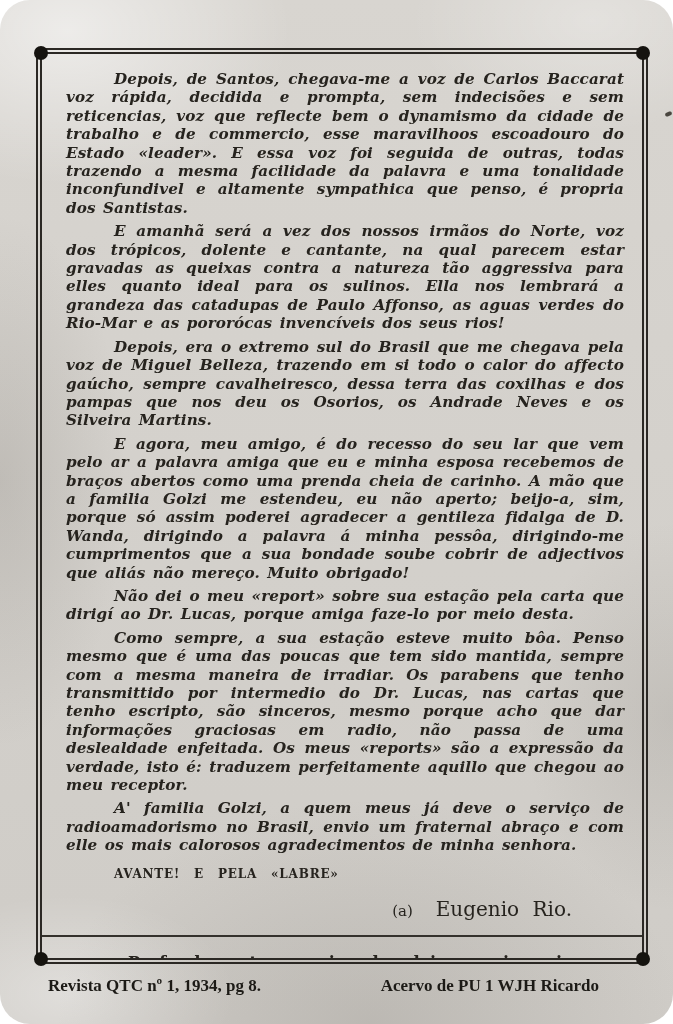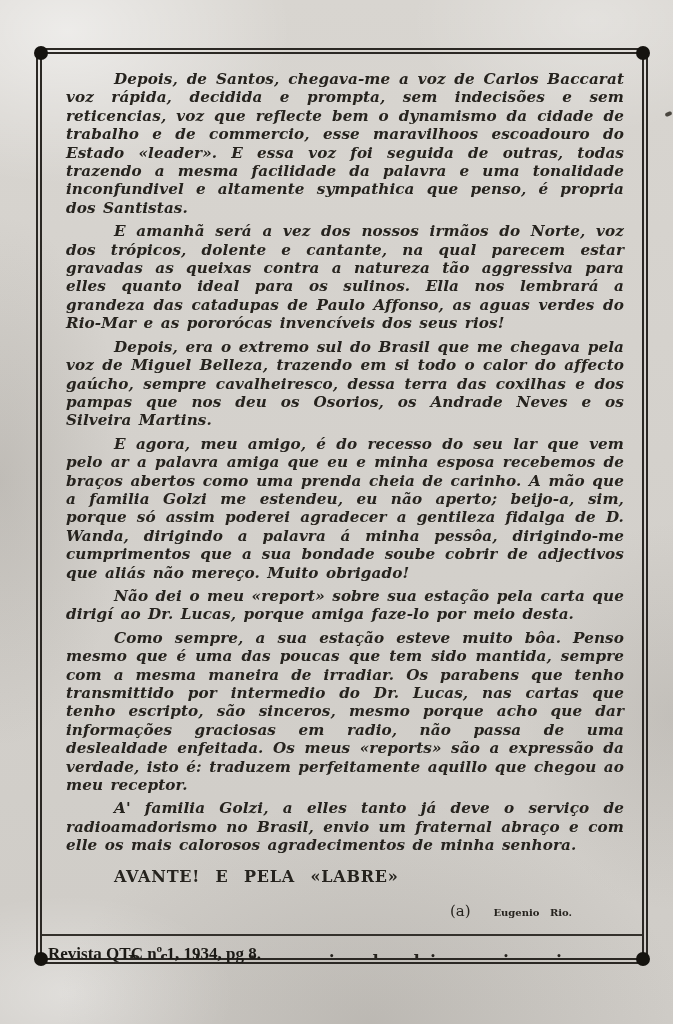--- a/index.html
+++ b/index.html
@@ -15,20 +15,21 @@
     background-image:
       radial-gradient(ellipse 320px 220px at 10% 3%, rgba(255,255,255,0.55), transparent 70%),
       radial-gradient(ellipse 260px 160px at 88% 2%, rgba(255,255,255,0.30), transparent 70%),
       radial-gradient(ellipse 180px 380px at 0% 47%, rgba(110,105,98,0.20), transparent 70%),
       radial-gradient(ellipse 420px 300px at 55% 100%, rgba(120,115,108,0.22), transparent 75%),
       radial-gradient(ellipse 240px 140px at 10% 97%, rgba(255,255,255,0.35), transparent 70%),
       radial-gradient(ellipse 200px 260px at 100% 70%, rgba(115,110,103,0.16), transparent 75%),
       linear-gradient(#d8d5d0, #cfccc7);
     font-family: "DejaVu Serif", "Liberation Serif", serif;
     color: #26231e;
+    border-radius: 30px;
   }
   .frame {
     position: absolute;
     left: 36px;
     top: 48px;
     width: 612px;
     height: 916px;
     border: 6px double #2b2824;
     box-sizing: border-box;
   }
@@ -56,57 +57,57 @@
     font-size: 15.2px;
     line-height: 18.4px;
     text-align: justify;
     text-indent: 48px;
     word-spacing: 2px;
     letter-spacing: 0.1px;
   }
   .slogan {
     margin: 12px 0 0 48px;
     font-weight: bold;
-    font-size: 16px;
+    font-size: 12px;
     word-spacing: 9px;
     letter-spacing: 0.8px;
   }
   .signature {
     margin-top: 16px;
     text-align: right;
     padding-right: 52px;
     font-size: 15px;
   }
   .signature .prefix {
     font-weight: normal;
     margin-right: 18px;
   }
   .signature .name {
-    font-weight: bold;
-    font-size: 10px;
+    font-weight: normal;
+    font-size: 20px;
     word-spacing: 7px;
   }
   .divider {
     border: none;
     border-top: 2px solid #34312c;
     margin: 14px -18px 0 -24px;
   }
   .closing {
     margin: 16px 0 0 0;
     font-weight: bold;
     font-size: 16px;
     line-height: 20.5px;
     text-align: justify;
     text-indent: 62px;
     word-spacing: 3px;
   }
   .footer {
     position: absolute;
     left: 0;
-    top: 944px;
+    top: 976px;
     width: 673px;
     display: flex;
     justify-content: space-between;
     padding: 0 74px 0 48px;
     box-sizing: border-box;
     font-weight: bold;
     font-size: 17px;
     color: #1c1a16;
     font-family: "Liberation Serif", "DejaVu Serif", serif;
   }
@@ -134,33 +135,34 @@
     <span class="corner-dot dot-bl"></span>
     <span class="corner-dot dot-br"></span>
 
     <div class="inner">
       <p class="body-par">Depois, de Santos, chegava-me a voz de Carlos Baccarat voz rápida, decidida e prompta, sem indecisões e sem reticencias, voz que reflecte bem o dynamismo da cidade de trabalho e de commercio, esse maravilhoos escoadouro do Estado «leader». E essa voz foi seguida de outras, todas trazendo a mesma facilidade da palavra e uma tonalidade inconfundivel e altamente sympathica que penso, é propria dos Santistas.</p>
       <p class="body-par">E amanhã será a vez dos nossos irmãos do Norte, voz dos trópicos, dolente e cantante, na qual parecem estar gravadas as queixas contra a natureza tão aggressiva para elles quanto ideal para os sulinos. Ella nos lembrará a grandeza das catadupas de Paulo Affonso, as aguas verdes do Rio-Mar e as pororócas invencíveis dos seus rios!</p>
       <p class="body-par">Depois, era o extremo sul do Brasil que me chegava pela voz de Miguel Belleza, trazendo em si todo o calor do affecto gaúcho, sempre cavalheiresco, dessa terra das coxilhas e dos pampas que nos deu os Osorios, os Andrade Neves e os Silveira Martins.</p>
       <p class="body-par">E agora, meu amigo, é do recesso do seu lar que vem pelo ar a palavra amiga que eu e minha esposa recebemos de braços abertos como uma prenda cheia de carinho. A mão que a familia Golzi me estendeu, eu não aperto; beijo-a, sim, porque só assim poderei agradecer a gentileza fidalga de D. Wanda, dirigindo a palavra á minha pessôa, dirigindo-me cumprimentos que a sua bondade soube cobrir de adjectivos que aliás não mereço. Muito obrigado!</p>
       <p class="body-par">Não dei o meu «report» sobre sua estação pela carta que dirigí ao Dr. Lucas, porque amiga faze-lo por meio desta.</p>
       <p class="body-par">Como sempre, a sua estação esteve muito bôa. Penso mesmo que é uma das poucas que tem sido mantida, sempre com a mesma maneira de irradiar. Os parabens que tenho transmittido por intermedio do Dr. Lucas, nas cartas que tenho escripto, são sinceros, mesmo porque acho que dar informações graciosas em radio, não passa de uma deslealdade enfeitada. Os meus «reports» são a expressão da verdade, isto é: traduzem perfeitamente aquillo que chegou ao meu receptor.</p>
-      <p class="body-par">A' familia Golzi, a elles tanto já deve o serviço de radioamadorismo no Brasil, envio um fraternal abraço e com elle os mais calorosos agradecimentos de minha senhora.</p>
+      <p class="body-par">A' familia Golzi, a quem meus já deve o serviço de radioamadorismo no Brasil, envio um fraternal abraço e com elle os mais calorosos agradecimentos de minha senhora.</p>
 
       <div class="slogan">AVANTE! E PELA «LABRE»</div>
 
       <div class="signature">
         <span class="prefix">(a)</span>
         <span class="name">Eugenio Rio.</span>
       </div>
 
       <hr class="divider">
 
       <p class="closing">Profundamente emocionada, deixa aqui, mais uma vez, registrados os seus protestos da mais sincera gratidão.</p>
 
     </div>
   </div>
 
   <div class="footer">
     <span>Revista QTC nº 1, 1934, pg 8.</span>
+    <span>Acervo de PU 1 WJH Ricardo</span>
   </div>
 
 </div>
 
 </body></html>

